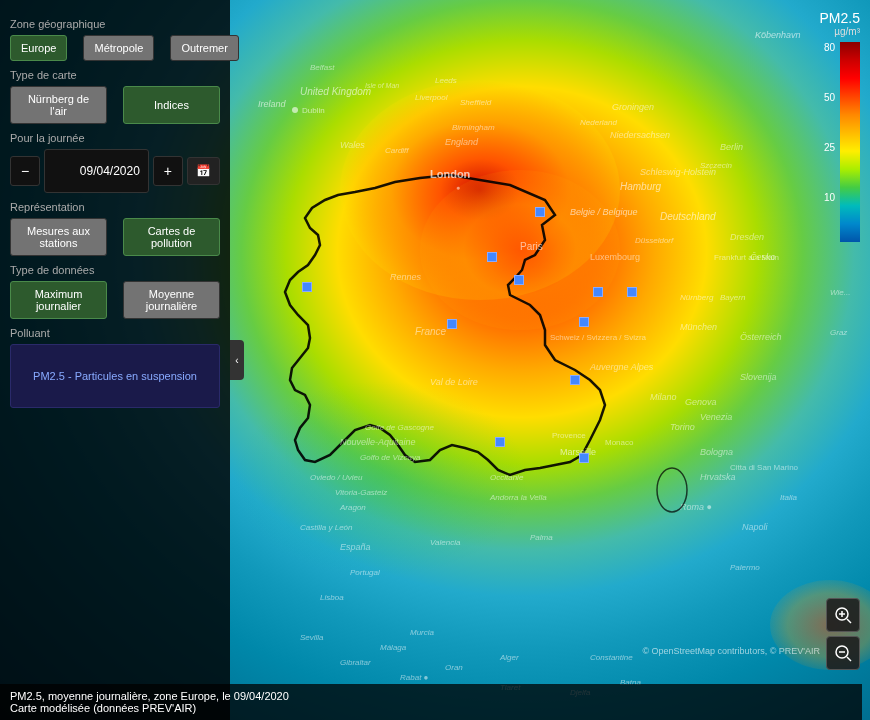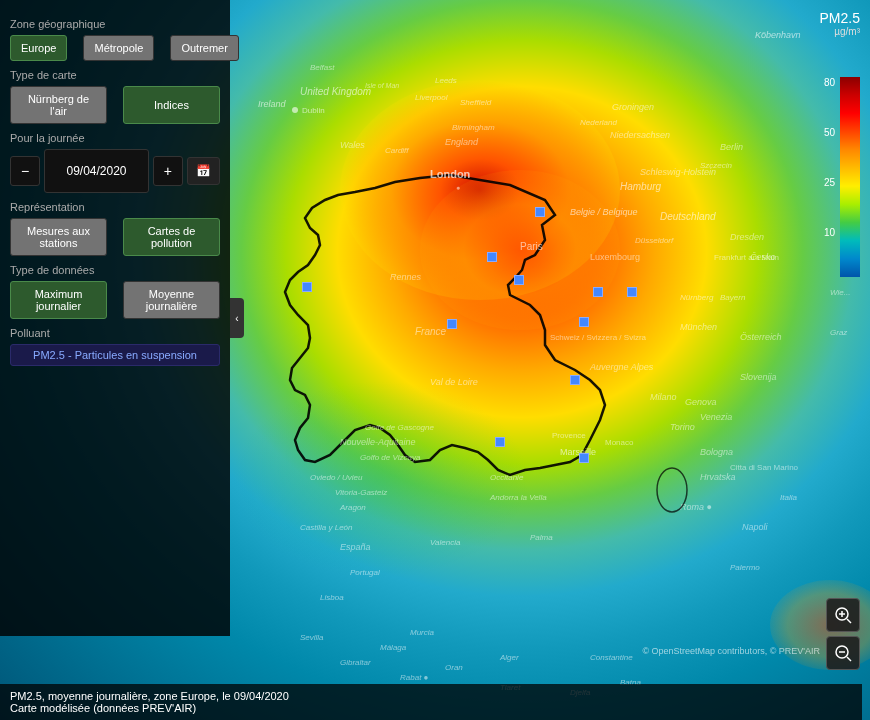--- a/index.html
+++ b/index.html
@@ -22,21 +22,21 @@
       position: absolute;
       border-radius: 50%;
       pointer-events: none;
     }
 
     
     #sidebar {
       position: absolute;
       top: 0; left: 0;
       width: 230px;
-      height: 636px;
+      height: 720px;
       background: rgba(0,0,0,0.82);
       color: white;
       padding: 10px;
       z-index: 10;
     }
 
     .section-label {
       font-size: 11px;
       color: #aaa;
       margin-bottom: 5px;
@@ -90,38 +90,38 @@
     }
 
     .date-display {
       background: #111;
       color: white;
       border: 1px solid #333;
       padding: 14px 8px;
       border-radius: 3px;
       font-size: 12px;
       flex: 1;
-      text-align: center;
+      text-align: right;
     }
 
     .calendar-btn {
       background: #222;
       border: 1px solid #333;
       color: white;
       padding: 6px 8px;
       border-radius: 3px;
       cursor: pointer;
       font-size: 12px;
     }
 
     .pollutant-label {
       background: #1a1a4a;
       border: 1px solid #2a2a6a;
       color: #88aaff;
-      padding: 4px 10px;
+      padding: 25px 10px;
       border-radius: 3px;
       font-size: 11px;
       text-align: center;
     }
 
     
     #collapse-btn {
       position: absolute;
       top: 50%;
       right: -14px;
@@ -509,21 +509,21 @@
 
   <div class="section-label">Polluant</div>
   <div class="pollutant-label">PM2.5 - Particules en suspension</div>
 
   <button id="collapse-btn">‹</button>
 </div>
 
 <div id="legend">
   <div class="unit-title">PM2.5</div>
   <div class="unit-sub">µg/m³</div>
-  <div style="position:relative; display:inline-block; width:40px;margin-top:35px;">
+  <div style="position:relative; display:inline-block; width:40px;">
     <div class="legend-labels">
       <span>80</span>
       <span>50</span>
       <span>25</span>
       <span>10</span>
       <span></span>
     </div>
     <div id="legend-bar"></div>
   </div>
 </div>

